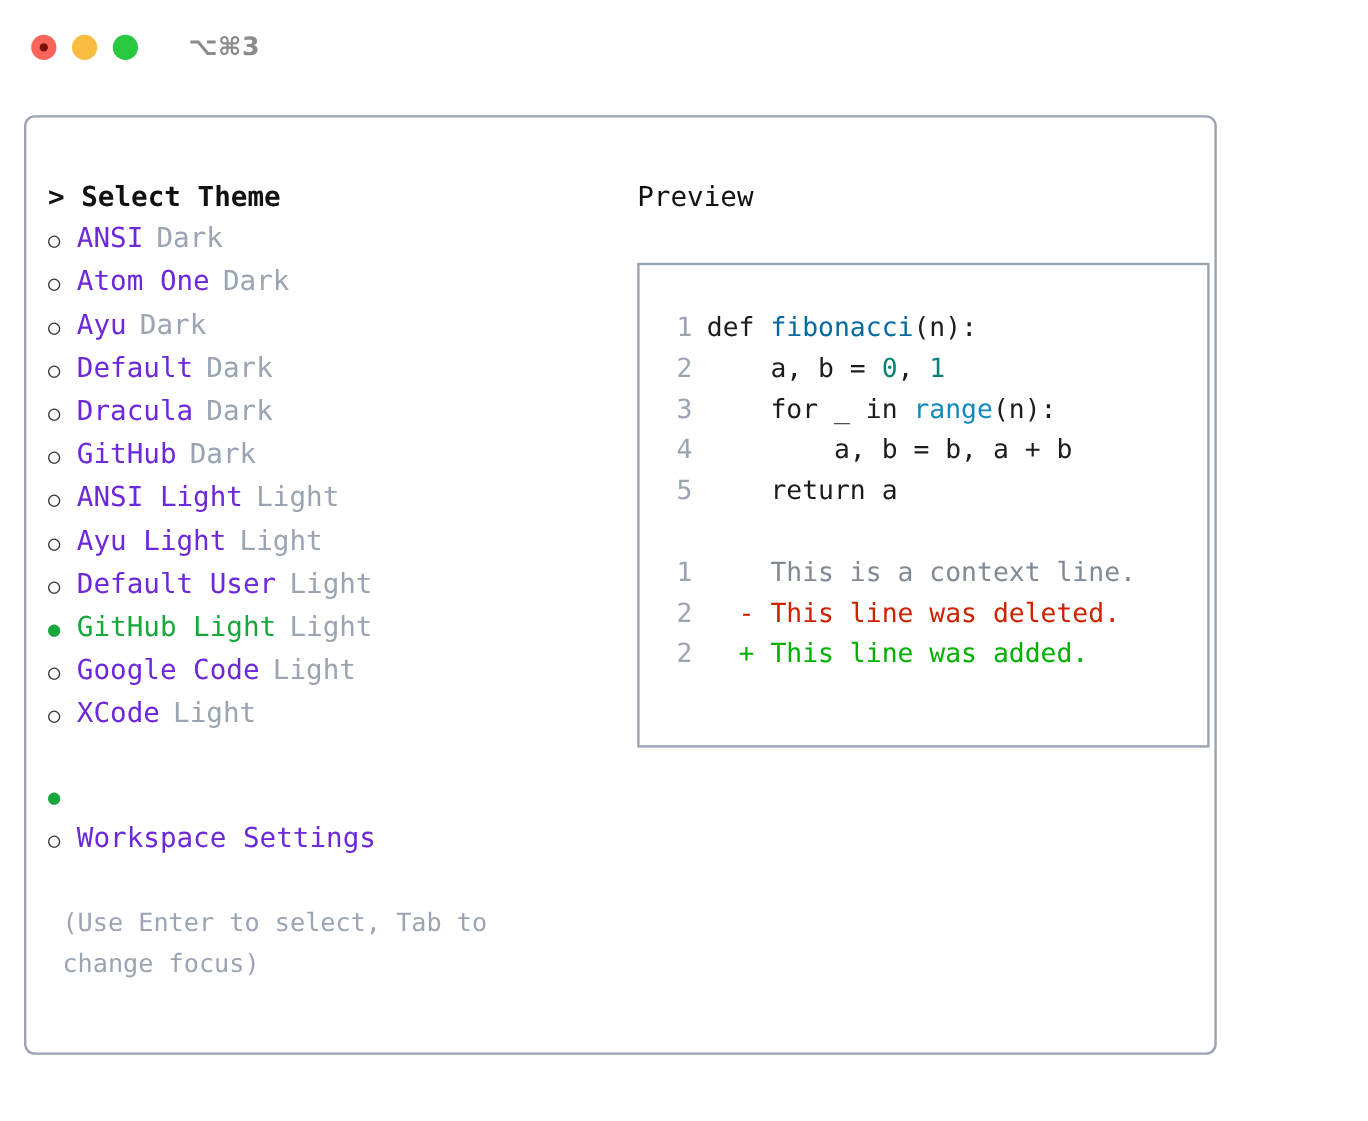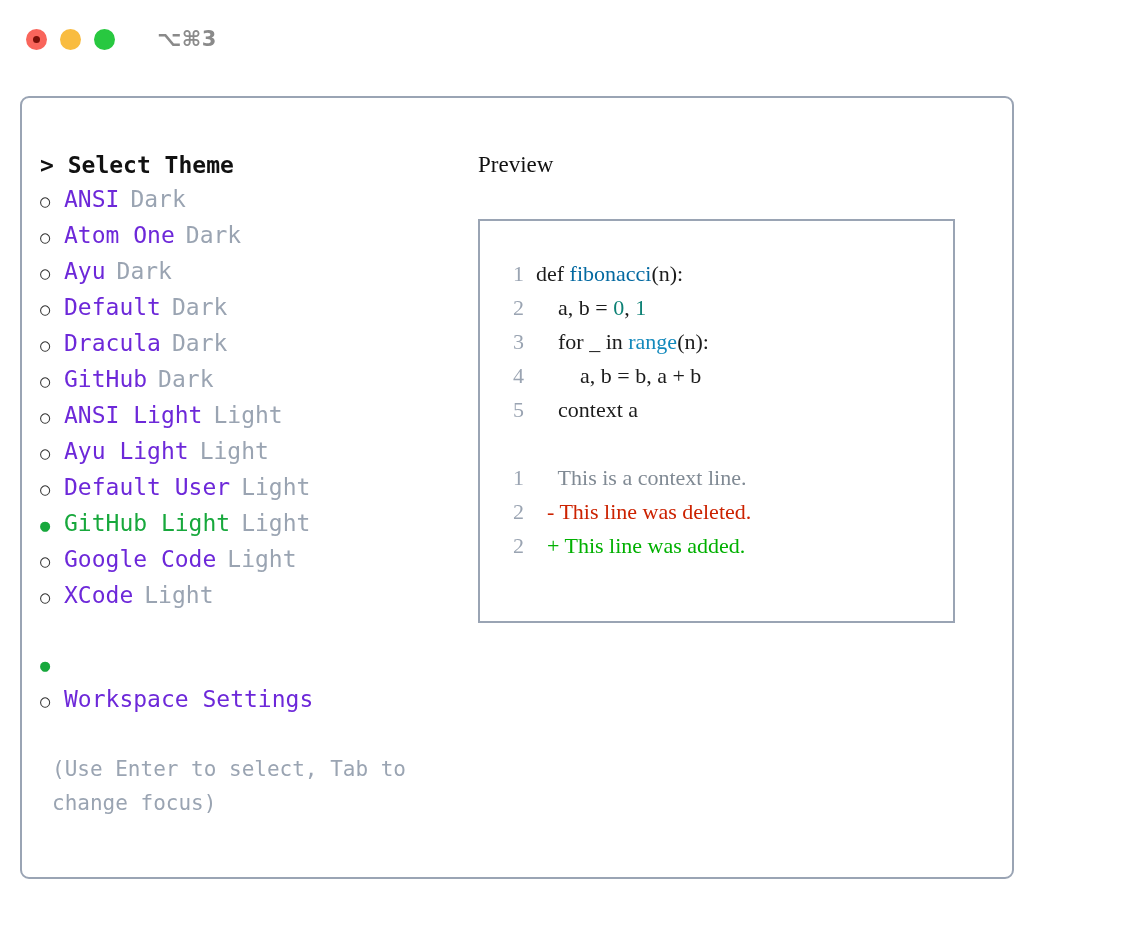--- a/index.html
+++ b/index.html
@@ -66,27 +66,26 @@
   }
 
   .panel-inner {
     position: absolute;
     left: 0; top: 0;
     width: 100%; height: 100%;
     display: flex;
   }
 
   .col-left {
-    width: 456px;
+    width: 509px;
     padding: 50px 0 0 18px;
   }
   .col-right {
     flex: 1;
     padding: 50px 0 0 0;
-    font-family: Liberation Serif, serif;
   }
 
   
   .heading {
     font-size: 23px;
     font-weight: bold;
     color: #111111;
     line-height: 34px;
     white-space: pre;
   }
@@ -222,21 +221,21 @@
       </div>
 
       <div class="col-right">
         <div class="preview-title">Preview</div>
         <div class="code-box">
           <div id="code-block">
               <div class="code-line"><span class="lineno">1</span><span class="code-txt"><span class="tok-kw">def </span><span class="tok-fn">fibonacci</span><span class="tok-pl">(n):</span></span></div>
               <div class="code-line"><span class="lineno">2</span><span class="code-txt"><span class="tok-pl">    a, b = </span><span class="tok-num">0</span><span class="tok-pl">, </span><span class="tok-num">1</span></span></div>
               <div class="code-line"><span class="lineno">3</span><span class="code-txt"><span class="tok-kw">    for _ in </span><span class="tok-bi">range</span><span class="tok-pl">(n):</span></span></div>
               <div class="code-line"><span class="lineno">4</span><span class="code-txt"><span class="tok-pl">        a, b = b, a + b</span></span></div>
-              <div class="code-line"><span class="lineno">5</span><span class="code-txt"><span class="tok-kw">    context a</span></span></div>
+              <div class="code-line"><span class="lineno">5</span><span class="code-txt"><span class="tok-kw">    return a</span></span></div>
             </div>
           <div class="code-gap"></div>
           <div id="diff-block">
               <div class="code-line"><span class="lineno">1</span><span class="diff-ctx">    This is a context line.</span></div>
               <div class="code-line"><span class="lineno">2</span><span class="diff-del">  - This line was deleted.</span></div>
               <div class="code-line"><span class="lineno">2</span><span class="diff-add">  + This line was added.</span></div>
             </div>
         </div>
       </div>
 

